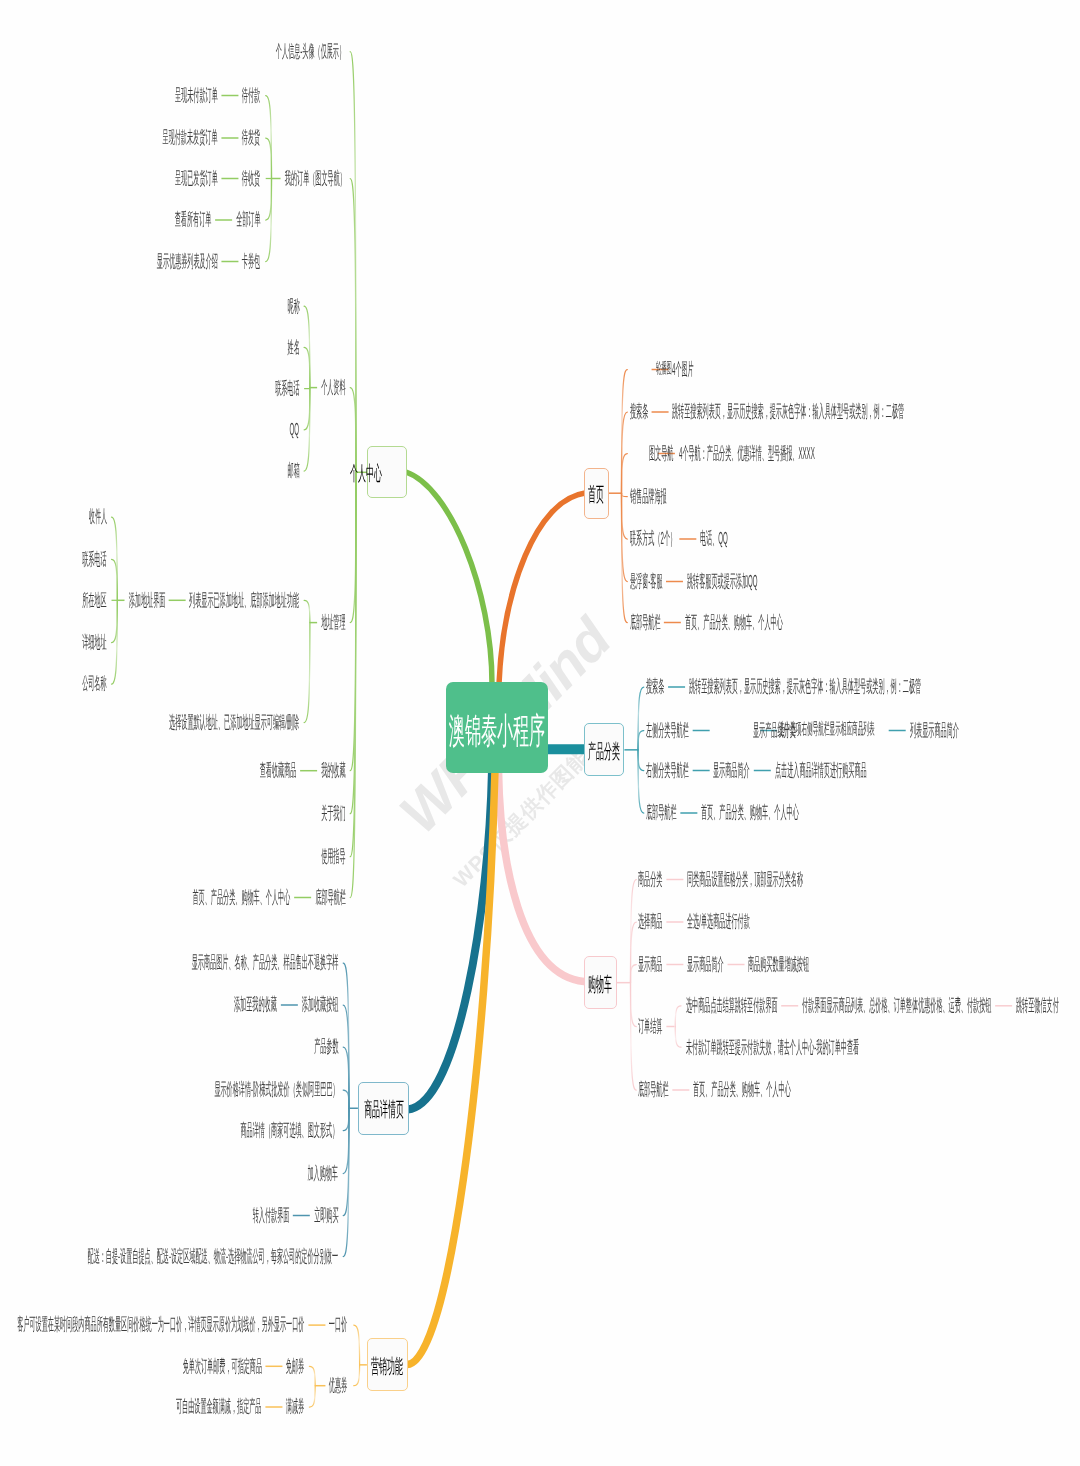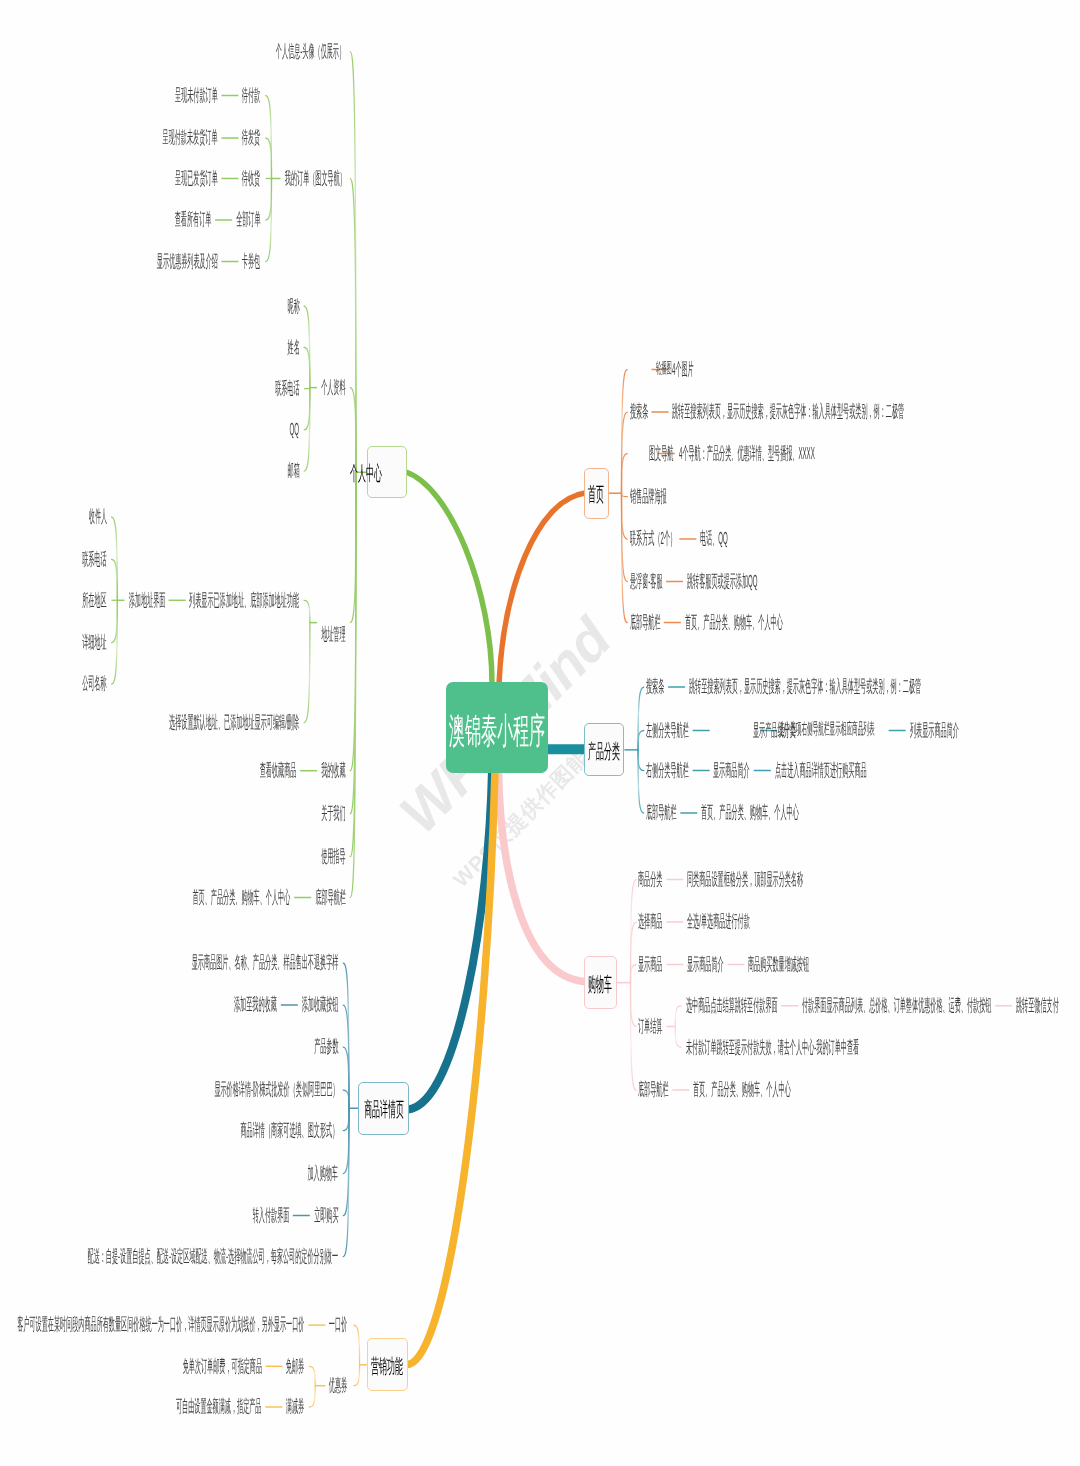--- a/index.html
+++ b/index.html
@@ -489,21 +489,21 @@
     <div class="lbl l" style="right: 819.5px; top: 211.3px; font-size: 17.4px;"><i style="transform: scaleX(0.3513);">全部订单</i></div>
     <div class="lbl l" style="right: 868.69px; top: 211.3px; font-size: 17.4px;"><i style="transform: scaleX(0.3513);">查看所有订单</i></div>
     <div class="lbl l" style="right: 819.5px; top: 252.8px; font-size: 17.4px;"><i style="transform: scaleX(0.3513);">卡券包</i></div>
     <div class="lbl l" style="right: 862.37px; top: 252.8px; font-size: 17.4px;"><i style="transform: scaleX(0.3513);">显示优惠券列表及介绍</i></div>
     <div class="lbl l" style="right: 734.5px; top: 378.9px; font-size: 17.4px;"><i style="transform: scaleX(0.3513);">个人资料</i></div>
     <div class="lbl l" style="right: 780.59px; top: 297.5px; font-size: 17.4px;"><i style="transform: scaleX(0.3513);">昵称</i></div>
     <div class="lbl l" style="right: 780.59px; top: 338.7px; font-size: 17.4px;"><i style="transform: scaleX(0.3513);">姓名</i></div>
     <div class="lbl l" style="right: 780.59px; top: 379.9px; font-size: 17.4px;"><i style="transform: scaleX(0.3513);">联系电话</i></div>
     <div class="lbl l" style="right: 780.59px; top: 421.1px; font-size: 17.4px;"><i style="transform: scaleX(0.3513);">QQ</i></div>
     <div class="lbl l" style="right: 780.59px; top: 462.3px; font-size: 17.4px;"><i style="transform: scaleX(0.3513);">邮箱</i></div>
-    <div class="lbl l" style="right: 734.5px; top: 613.9px; font-size: 17.4px; margin-top: 12px;"><i style="transform: scaleX(0.3513);">地址管理</i></div>
+    <div class="lbl l" style="right: 734.5px; top: 613.9px; font-size: 17.4px;"><i style="transform: scaleX(0.3513);">地址管理</i></div>
     <div class="lbl l" style="right: 780.59px; top: 713.8px; font-size: 17.4px;"><i style="transform: scaleX(0.3513);">选择设置默认地址、已添加地址显示可编辑/删除</i></div>
     <div class="lbl l" style="right: 780.59px; top: 591.6px; font-size: 17.4px;"><i style="transform: scaleX(0.3513);">列表显示已添加地址、底部添加地址功能</i></div>
     <div class="lbl l" style="right: 915.15px; top: 591.6px; font-size: 17.4px;"><i style="transform: scaleX(0.3513);">添加地址界面</i></div>
     <div class="lbl l" style="right: 973.19px; top: 508.3px; font-size: 17.4px;"><i style="transform: scaleX(0.3513);">收件人</i></div>
     <div class="lbl l" style="right: 973.19px; top: 550.6px; font-size: 17.4px;"><i style="transform: scaleX(0.3513);">联系电话</i></div>
     <div class="lbl l" style="right: 973.19px; top: 591.6px; font-size: 17.4px;"><i style="transform: scaleX(0.3513);">所在地区</i></div>
     <div class="lbl l" style="right: 973.19px; top: 633.8px; font-size: 17.4px;"><i style="transform: scaleX(0.3513);">详细地址</i></div>
     <div class="lbl l" style="right: 973.19px; top: 675.4px; font-size: 17.4px;"><i style="transform: scaleX(0.3513);">公司名称</i></div>
     <div class="wm" style="left: 434px; top: 780px; font-size: 57px; font-style: italic; transform: rotate(-45.5deg); transform-origin: 0px 100%; letter-spacing: -1px;">WPS Mind</div>
     <div class="wm" style="left: 468px; top: 866px; font-size: 21px; font-weight: 600; transform: rotate(-45.5deg); transform-origin: 0px 100%; letter-spacing: 1px;">WPS仅提供作图能力</div>

